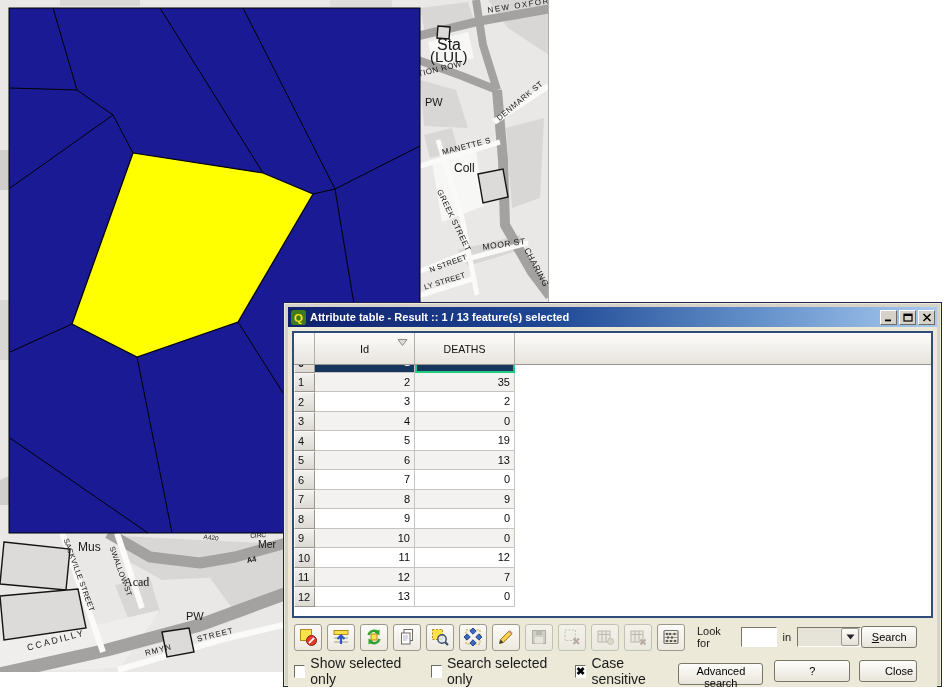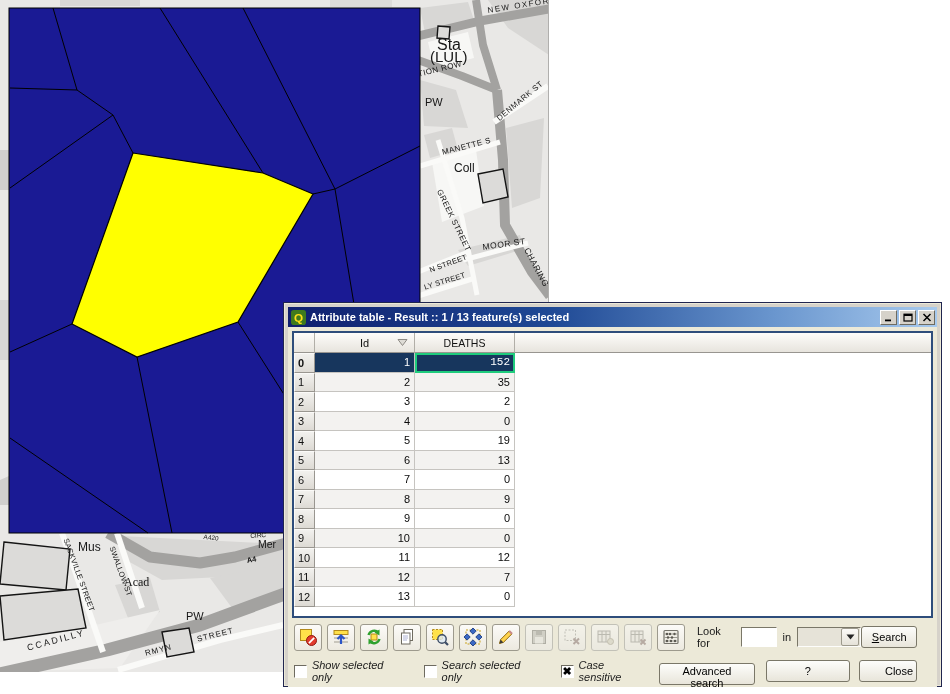--- a/index.html
+++ b/index.html
@@ -18,21 +18,21 @@
   .titlebar{height:20px;flex:0 0 20px;display:flex;align-items:center;padding:0 2px 0 3px;
             background:linear-gradient(90deg,#101F6E 0%,#1E4894 40%,#6A96CE 75%,#A8CAEE 100%);}
   .ticon{width:15px;height:15px;margin-right:4px;flex:0 0 15px;}
   .ttext{color:#FFFFFF;font-size:11px;font-weight:bold;flex:1 1 auto;white-space:nowrap;overflow:hidden;}
   .wbtn{width:17px;height:15px;margin-left:2px;background:#D6D2CA;border:1px solid;
         border-color:#FFFFFF #6E6B60 #6E6B60 #FFFFFF;display:flex;align-items:center;justify-content:center;box-sizing:border-box;}
   .dcontent{flex:1 1 auto;background:#ECE9D8;padding:4px;display:flex;flex-direction:column;box-sizing:border-box;}
   
   .tablewrap{height:287px;flex:0 0 287px;background:#FFFFFF;border:2px solid #2E4D7B;box-sizing:border-box;overflow:hidden;}
   .thead{display:flex;height:20px;}
-  .hcell{box-sizing:border-box;height:20px;background:linear-gradient(#FDFCFA,#E7E4DD);
+  .hcell{box-sizing:border-box;height:32px;background:linear-gradient(#FDFCFA,#E7E4DD);
          border-right:1px solid #B1AEA7;border-bottom:1px solid #989590;
          font-size:11px;color:#111;display:flex;align-items:center;justify-content:center;position:relative;}
   .corner{width:21px;flex:0 0 21px;}
   .colid{width:100px;flex:0 0 100px;}
   .coldeaths{width:100px;flex:0 0 100px;font-size:10.5px;}
   .hfill{flex:1 1 auto;border-right:none;}
   .sorticon{position:absolute;right:6px;top:5px;line-height:0;}
   .trow{display:flex;height:19.5px;box-sizing:border-box;}
   .trow:nth-child(even) .cell{background:#F3F2F0;}
   .rn{width:21px;flex:0 0 21px;box-sizing:border-box;font-size:11px;color:#111;
@@ -68,21 +68,21 @@
         font-family:"Liberation Sans",sans-serif;display:block;}
   .search{width:58px;margin-right:16px;}
   .search::first-letter{text-decoration:underline;}
   
   .footer{margin-top:8px;height:24px;flex:0 0 24px;display:flex;align-items:center;}
   .cbgroup{display:flex;align-items:center;gap:18px;margin-left:2px;}
   .cbitem{display:flex;align-items:center;gap:5px;}
   .cbbox{width:13px;height:13px;box-sizing:border-box;background:#FFF;border:1px solid;
          border-color:#6E6B60 #FFFFFF #FFFFFF #6E6B60;font-size:11px;font-weight:bold;color:#000;
          line-height:11px;text-align:center;}
-  .cblabel{font-size:11px;color:#1A1A1A;font-style:italic;}
+  .cblabel{font-size:14px;color:#1A1A1A;}
   .advbtn{width:96px;margin-left:10px;margin-top:6px;}
   .qbtn{width:85px;margin-left:11px;}
   .closebtn{width:58px;margin-left:9px;margin-right:16px;padding-left:25px;}
 </style>
 </head>
 <body>
 
 <div id="map">
   <svg id="basemap" width="549" height="672">
       <rect x="0" y="0" width="549" height="672" fill="#E9E8E6"></rect>

